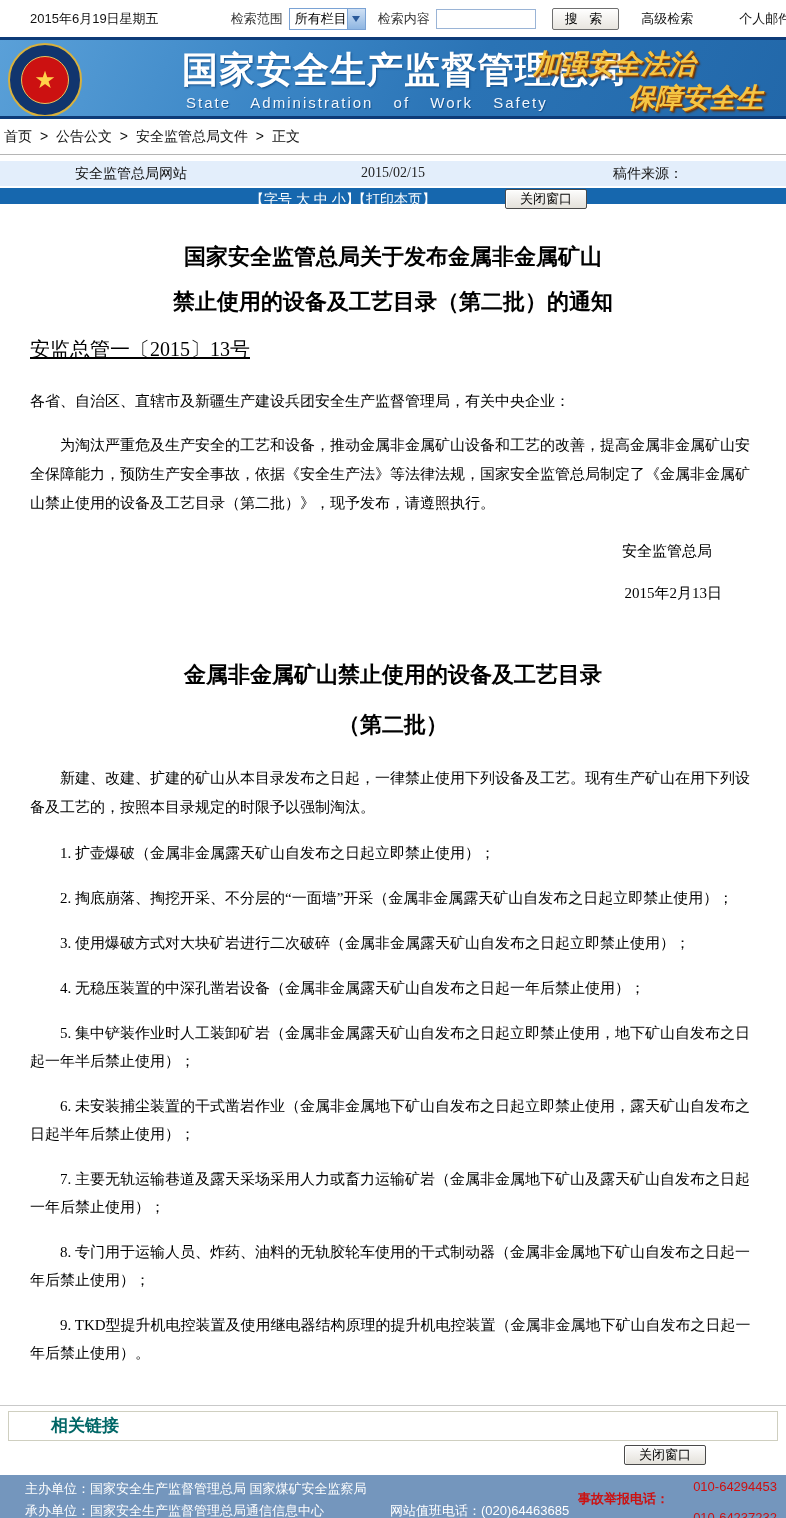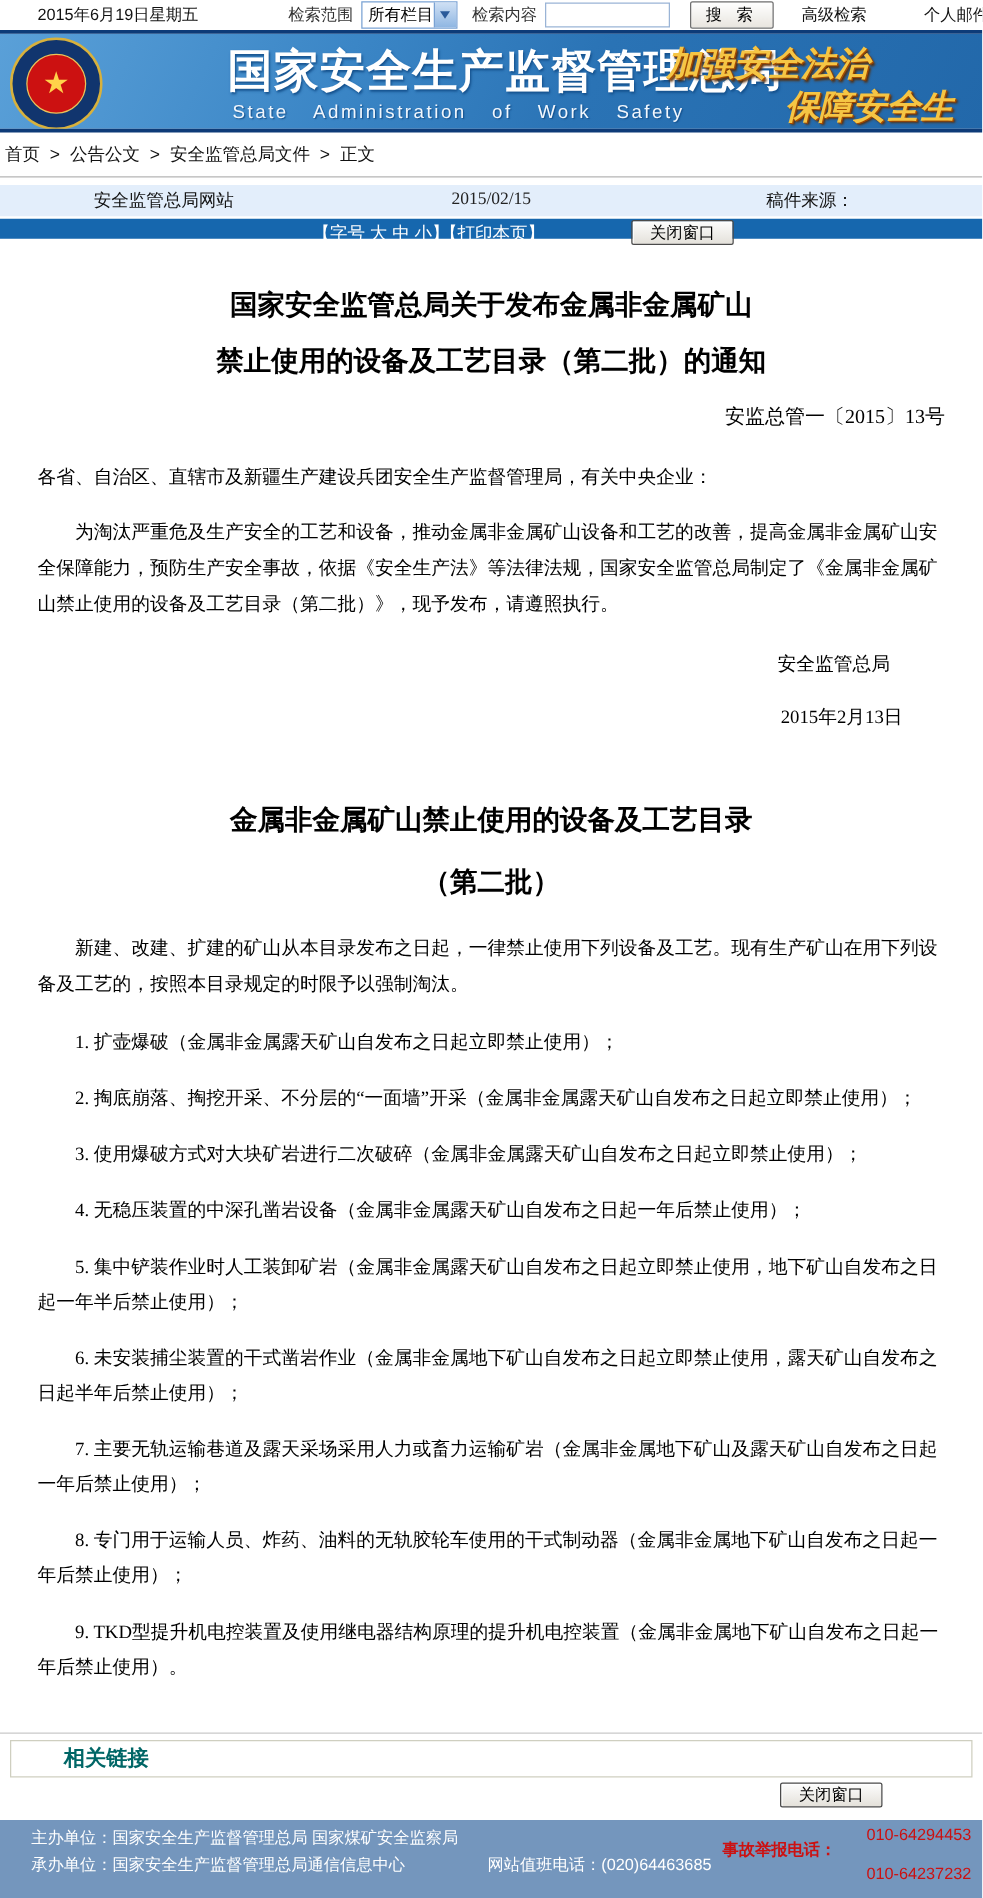--- a/index.html
+++ b/index.html
@@ -1,21 +1,21 @@
 <!DOCTYPE html>
 <html style="--toolbar_blue: #1667ae; --infobar_blue: #e3eefb; --footer_blue: #7496bd; --slogan_gold: #f5c544; --phone_red: #cc1111; --related_teal: #006666;"><head>
 <meta charset="utf-8">
 <style>
   * { margin:0; padding:0; box-sizing:border-box; }
   html,body { background:#ffffff; }
   body { width:786px; font-family:"Liberation Sans","DejaVu Sans",sans-serif; color:#000; }
   .page { width:786px; overflow:hidden; background:#fff; }
 
   
-  .topbar { height:24px; display:flex; align-items:center; font-size:13px; background:#fff; white-space:nowrap; }
+  .topbar { height:37px; display:flex; align-items:center; font-size:13px; background:#fff; white-space:nowrap; }
   .topbar .date { margin-left:30px; color:#111; }
   .topbar .lbl { color:#333; }
   .lbl-scope { margin-left:72px; }
   .scope-select { margin-left:6px; width:158px; height:22px; border:1px solid #7aa2d4; background:#fff; display:flex; align-items:center; justify-content:space-between; cursor:pointer; }
   .scope-select .val { padding-left:5px; font-size:13px; color:#000; }
   .selarrow { width:18px; height:20px; background:linear-gradient(#cfe0f4,#8fb6e2); border-left:1px solid #7aa2d4; display:flex; align-items:center; justify-content:center; }
   .selarrow .tri { width:0; height:0; border-left:4px solid transparent; border-right:4px solid transparent; border-top:6px solid #2a5a9a; }
   .lbl-content { margin-left:12px; }
   .search-input { margin-left:6px; width:100px; height:20px; border:1px solid #9ab4d6; outline:none; font-size:13px; padding:0 3px; }
   .search-btn { margin-left:16px; height:22px; padding:0 12px; font-size:13px; letter-spacing:4px;
@@ -52,21 +52,21 @@
   .toolbar { position:relative; height:16px; margin-top:2px; background:var(--toolbar_blue,#1667ae); color:#fff; font-size:14px; }
   .toolbar .fontsize { position:absolute; left:250px; top:3px; }
   .toolbar .print { position:absolute; left:352px; top:3px; cursor:pointer; }
   .btn3d { height:20px; padding:0 14px; font-size:13px; background:linear-gradient(#fdfdfd,#e4e1da);
     border:1px solid #4a4a4a; border-radius:2px; box-shadow:inset 1px 1px 0 #fff; cursor:pointer; color:#000; }
   .toolbar .close1 { position:absolute; left:505px; top:1px; }
 
   
   .article { padding:0 30px 26px 30px; font-size:15px; color:#000; font-family:"Liberation Serif","DejaVu Serif",serif; }
   .doc-title { margin-top:30px; text-align:center; font-size:22px; font-weight:bold; line-height:45px; }
-  .doc-number { margin-top:12px; text-align:right; font-size:16px; }
+  .doc-number { margin-top:12px; text-align:left; font-size:20px;text-decoration:underline; }
   .salutation { margin-top:24px; line-height:28px; }
   .para { margin-top:16px; line-height:29px; text-indent:2em; }
   .sig-block { text-align:right; }
   .sig-org { margin-top:22px; padding-right:44px; line-height:22px;text-align:right; }
   .sig-date { margin-top:20px; padding-right:34px; line-height:22px; }
   .catalog-title { margin-top:46px; text-align:center; font-size:22px; font-weight:bold; line-height:50px; }
   .intro { margin-top:14px; line-height:29px; text-indent:2em; }
   .item { margin-top:17px; line-height:28px; text-indent:2em; }
   .item.last { margin-bottom:4px; }
 

